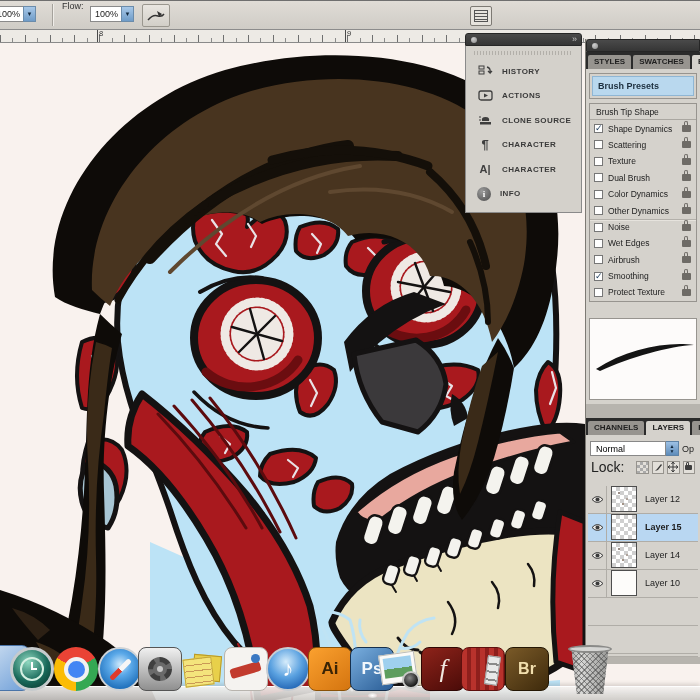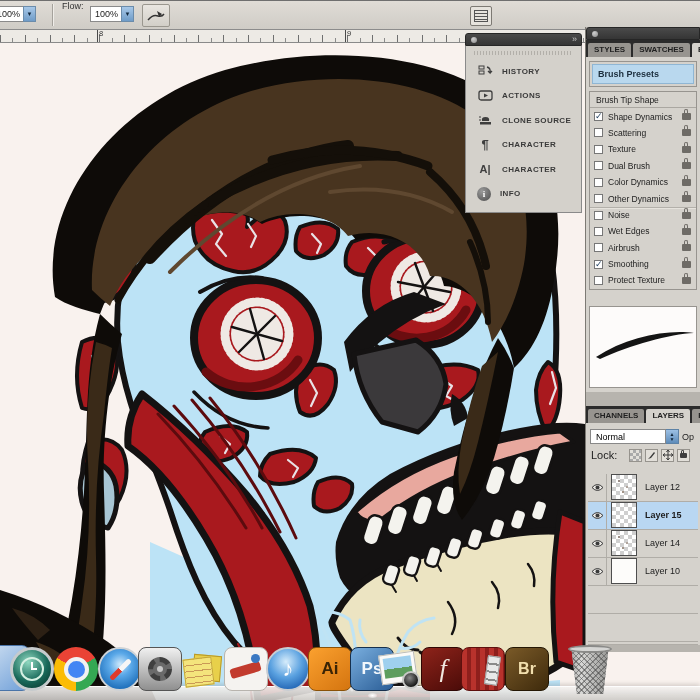--- a/index.html
+++ b/index.html
@@ -41,21 +41,21 @@
   .titlebar .collapse{position:absolute;right:4px;top:0px;color:#c5c5c5;font-size:9px;line-height:11px;}
   #icon-panel{left:465px;top:33px;width:117px;}
   #icon-panel .body{background:#d4d1cb;border:1px solid #8a8a8a;border-top:none;padding:3px 0 6px;}
   #icon-panel .dots{height:4px;margin:2px 8px 4px;
     background:repeating-linear-gradient(90deg,#b2afa9 0 1px,transparent 1px 3px);}
   .ip-item{height:24.5px;display:flex;align-items:center;padding-left:11px;gap:9px;cursor:default;}
   .ip-item .ic{width:16px;height:16px;display:flex;align-items:center;justify-content:center;
     color:#3e3e3e;font-size:13px;font-weight:bold;}
   .ip-item .lb{font-size:8px;font-weight:bold;letter-spacing:.4px;color:#3a3a3a;}
   
-  #right-dock{position:absolute;left:585px;top:27px;width:115px;height:625px;z-index:7;background:#b7b4ae;
+  #right-dock{position:absolute;left:585px;top:39px;width:115px;height:625px;z-index:7;background:#b7b4ae;
     border-left:1px solid #7d7a74;box-sizing:border-box;}
   .tabstrip{height:17px;background:#2b2b2b;display:flex;gap:2px;padding:3px 0 0 2px;box-sizing:border-box;overflow:hidden;white-space:nowrap;}
   .tab{background:#97948f;color:#1f1f1f;font-size:8px;font-weight:bold;padding:2px 6px 0;border-radius:2px 2px 0 0;flex:none;}
   .tab.active{background:#d5d2cc;}
   .pbody{background:#d5d2cc;padding:4px 3px;box-sizing:border-box;}
   .preset-box{border:1px solid #97948f;background:#d5d2cc;padding:2px;}
   .preset-row{background:#b9d8ee;border:1px solid #8fb6d4;font-size:9px;font-weight:bold;color:#1d2f3e;
     padding:4px 5px;}
   .opt-box{border:1px solid #97948f;margin-top:4px;background:#d5d2cc;}
   .opt-row{height:16.4px;display:flex;align-items:center;padding:0 4px;box-sizing:border-box;}
@@ -72,21 +72,21 @@
   
   .blend-row{height:20px;display:flex;align-items:center;gap:3px;padding:2px 2px 0;}
   .blend-dd{display:flex;}
   .blend-field{width:76px;height:15px;background:#fff;border:1px solid #888;box-sizing:border-box;
     font-size:9px;padding:2px 0 0 5px;}
   .blend-stepper{width:13px;height:15px;box-sizing:border-box;border:1px solid #5d82a6;border-left:none;
     background:linear-gradient(#9cc0e4,#5e8cba);color:#0e2337;font-size:5px;line-height:5px;
     display:flex;flex-direction:column;align-items:center;justify-content:center;}
   .op-abbrev{font-size:9px;color:#222;}
   .lock-row{height:17px;display:flex;align-items:center;gap:3px;padding:0 3px;}
-  .lock-row .lk-lb{font-size:11px;color:#222;margin-right:9px;}
+  .lock-row .lk-lb{font-size:14px;color:#222;margin-right:9px;}
   .lk-btn{width:13px;height:13px;border:1px solid #96938d;background:#e2dfd9;box-sizing:border-box;
     display:flex;align-items:center;justify-content:center;font-size:8px;color:#333;}
   .lk-checker{background-image:linear-gradient(45deg,#aaa 25%,transparent 25%,transparent 75%,#aaa 75%),
     linear-gradient(45deg,#aaa 25%,transparent 25%,transparent 75%,#aaa 75%);background-size:6px 6px;background-position:0 0,3px 3px;}
   .lk-lock{position:relative;width:7px;height:5px;background:#3e3e3e;border-radius:1px;}
   .lk-lock::before{content:"";position:absolute;left:1px;top:-3px;width:3px;height:4px;border:1.3px solid #3e3e3e;
     border-bottom:none;border-radius:3px 3px 0 0;box-sizing:border-box;}
   .layer-list{padding-top:10px;}
   .layer-row{height:27px;display:flex;align-items:center;border-bottom:1px solid #b0ada7;background:#d5d2cc;}
   .layer-row.selected{background:#b9d7f2;}

